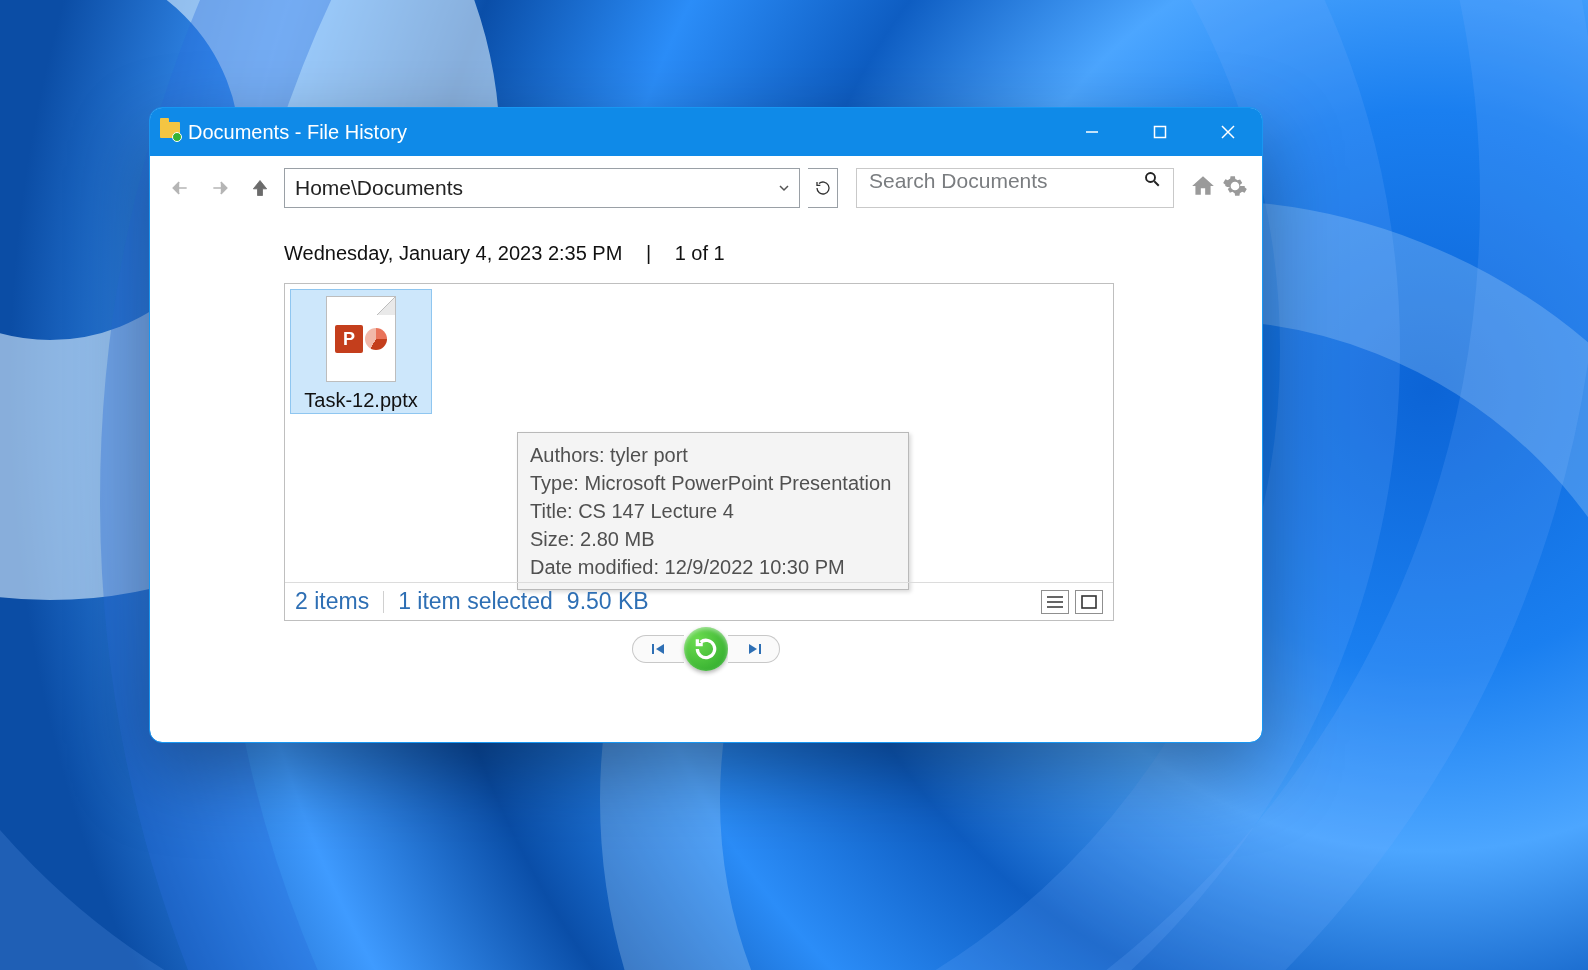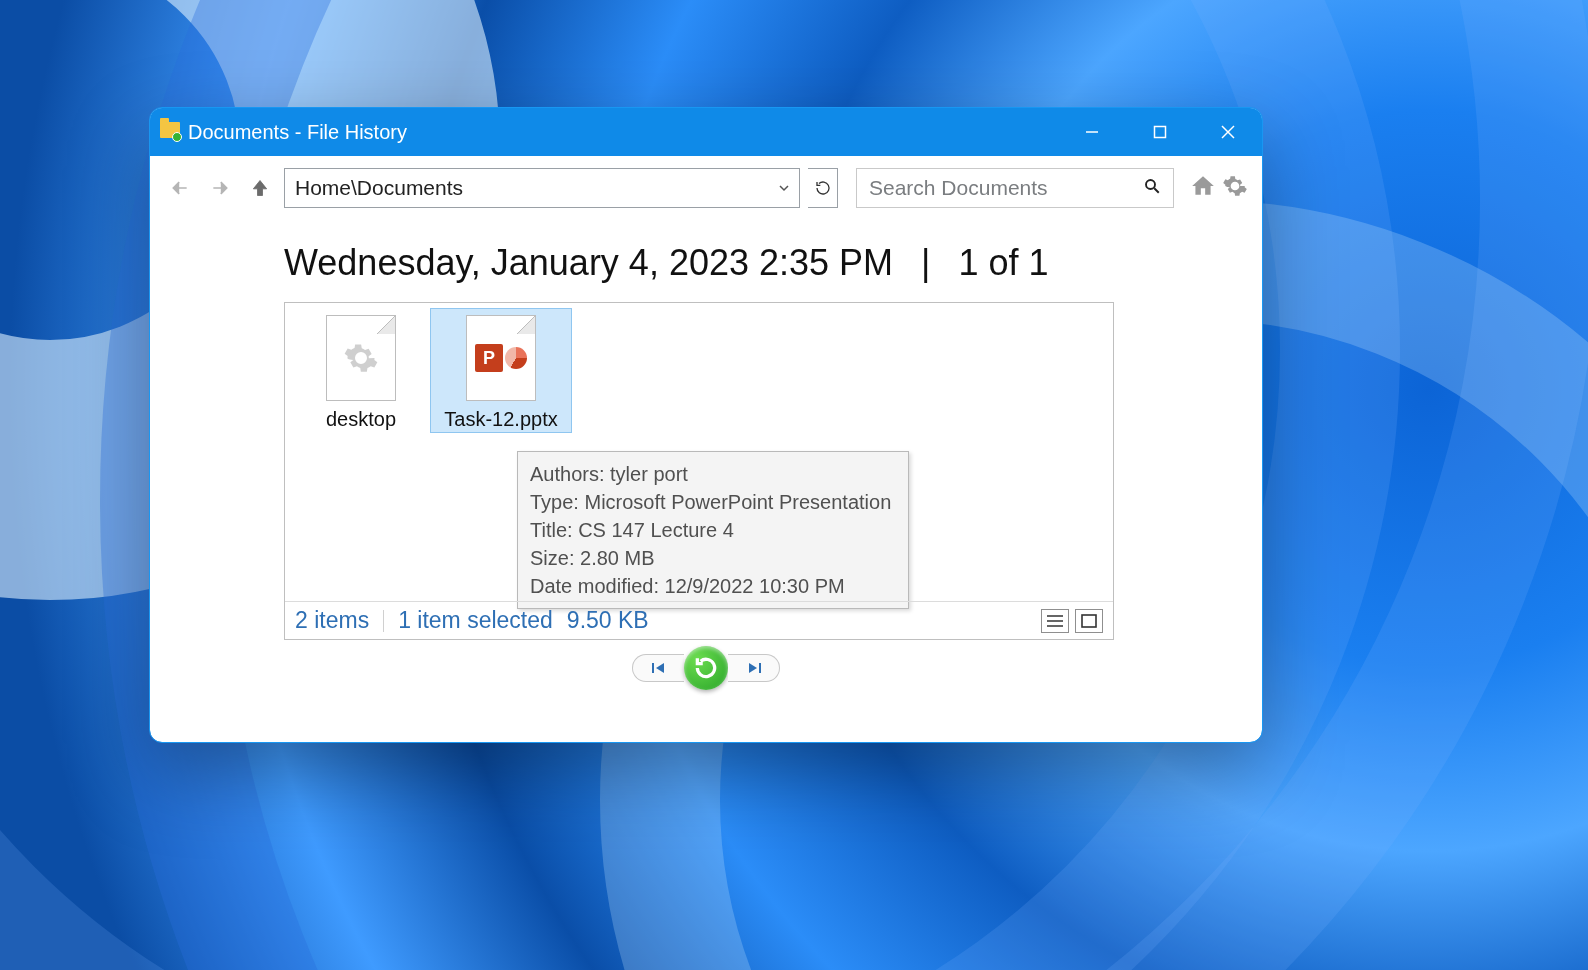--- a/index.html
+++ b/index.html
@@ -36,25 +36,25 @@
   .toolbar {
     height: 64px; display:flex; align-items:center; padding: 0 14px; gap:8px;
   }
   .tbtn { width:32px; height:32px; display:flex; align-items:center; justify-content:center; color:#5a5a5a;}
   .tbtn.disabled { color:#b5b5b5; }
   .tbtn svg { width:20px; height:20px; stroke:currentColor; fill:currentColor; }
   .addrwrap { flex: 0 0 516px; height:40px; display:flex; border:1px solid #9aa0a6;justify-content:center; }
   .addr { flex:1; display:flex; align-items:center; padding:0 10px; font-size:21px; color:#222; background:#fff; }
   .addr-caret { width:32px; border-left:1px solid transparent; display:flex; align-items:center; justify-content:center; color:#555;}
   .refresh { width:30px; height:40px; border:1px solid #9aa0a6; border-left:none; display:flex; align-items:center; justify-content:center; color:#333;}
-  .searchwrap { flex:1; margin-left:10px; height:40px; border:1px solid #c9c9c9; background:#fff; display:flex; align-items:center; padding:0 12px; font-size:21px; color:#7a7d80; }
+  .searchwrap { flex:1; margin-left:10px; height:40px; border:1px solid #c9c9c9; background:#fff; display:flex; align-items:flex-start; padding:0 12px; font-size:21px; color:#7a7d80; }
   .searchwrap .mag { margin-left:auto; color:#222; }
   .righticons { display:flex; gap:6px; margin-left:8px; color:#9a9a9a; }
   .righticons svg { width:26px; height:26px; fill:currentColor; }
-  .heading { padding: 22px 0 0 134px; font-size:36px; color:#111; }
+  .heading { padding: 22px 0 0 134px; font-size:20px; color:#111; }
   .heading .sep { margin: 0 18px; color:#111; }
   .pane {
     margin: 18px auto 0 134px; width: 830px; height: 338px; border:1px solid #bfbfbf; position:relative; background:#fff;
   }
   .items { display:flex; padding:6px; gap:0; }
   .item { width:140px; display:flex; flex-direction:column; align-items:center; padding-top:6px; }
   .item.selected { background:#cde7fb; outline:1px solid #8fc6f0; }
   .thumb { width:70px; height:86px; background:#fff; border:1px solid #bdbdbd; position:relative; display:flex; align-items:center; justify-content:center;}
   .thumb .fold { position:absolute; right:0; top:0; width:18px; height:18px; background:linear-gradient(135deg,#fff 49%,#bdbdbd 50%,#e9e9e9 51%); }
   .gear { width:36px; height:36px; }
@@ -167,29 +167,20 @@
   </div>
 
   <div class="heading">
     <span>Wednesday, January 4, 2023 2:35 PM</span>
     <span class="sep">|</span>
     <span>1 of 1</span>
   </div>
 
   <div class="pane">
     <div class="items">
-      <div class="item">
-        <div class="thumb">
-          <span class="fold"></span>
-          <svg class="gear" viewBox="0 0 24 24" fill="#cfcfcf">
-              <path d="M12 8a4 4 0 1 0 0 8 4 4 0 0 0 0-8zm9 4c0 .5 0 .9-.1 1.3l2 1.6-2 3.4-2.4-.8c-.7.5-1.4.9-2.2 1.2l-.4 2.5h-4l-.4-2.5c-.8-.3-1.5-.7-2.2-1.2l-2.4.8-2-3.4 2-1.6C3 12.9 3 12.5 3 12s0-.9.1-1.3l-2-1.6 2-3.4 2.4.8c.7-.5 1.4-.9 2.2-1.2L8.1 3h4l.4 2.5c.8.3 1.5.7 2.2 1.2l2.4-.8 2 3.4-2 1.6c.1.4.1.8.1 1.3z"></path>
-            </svg>
-        </div>
-        <div class="itemlabel">desktop</div>
-      </div>
       <div class="item selected">
         <div class="thumb">
           <span class="fold"></span>
           <span class="ppt">
               <span class="badge">P</span>
               <span class="pie"></span>
             </span>
         </div>
         <div class="itemlabel">Task-12.pptx</div>
       </div>

